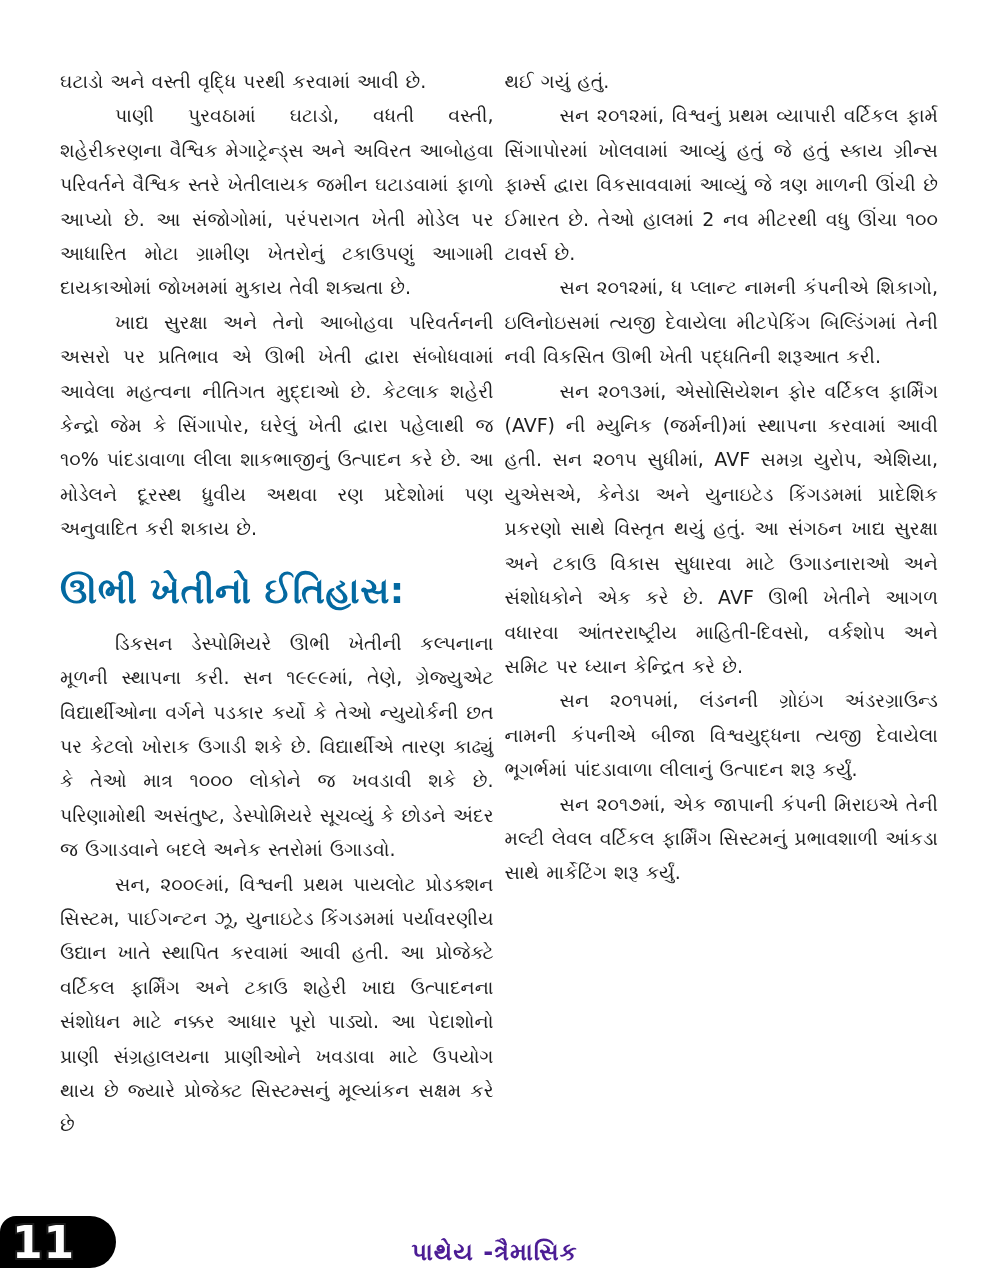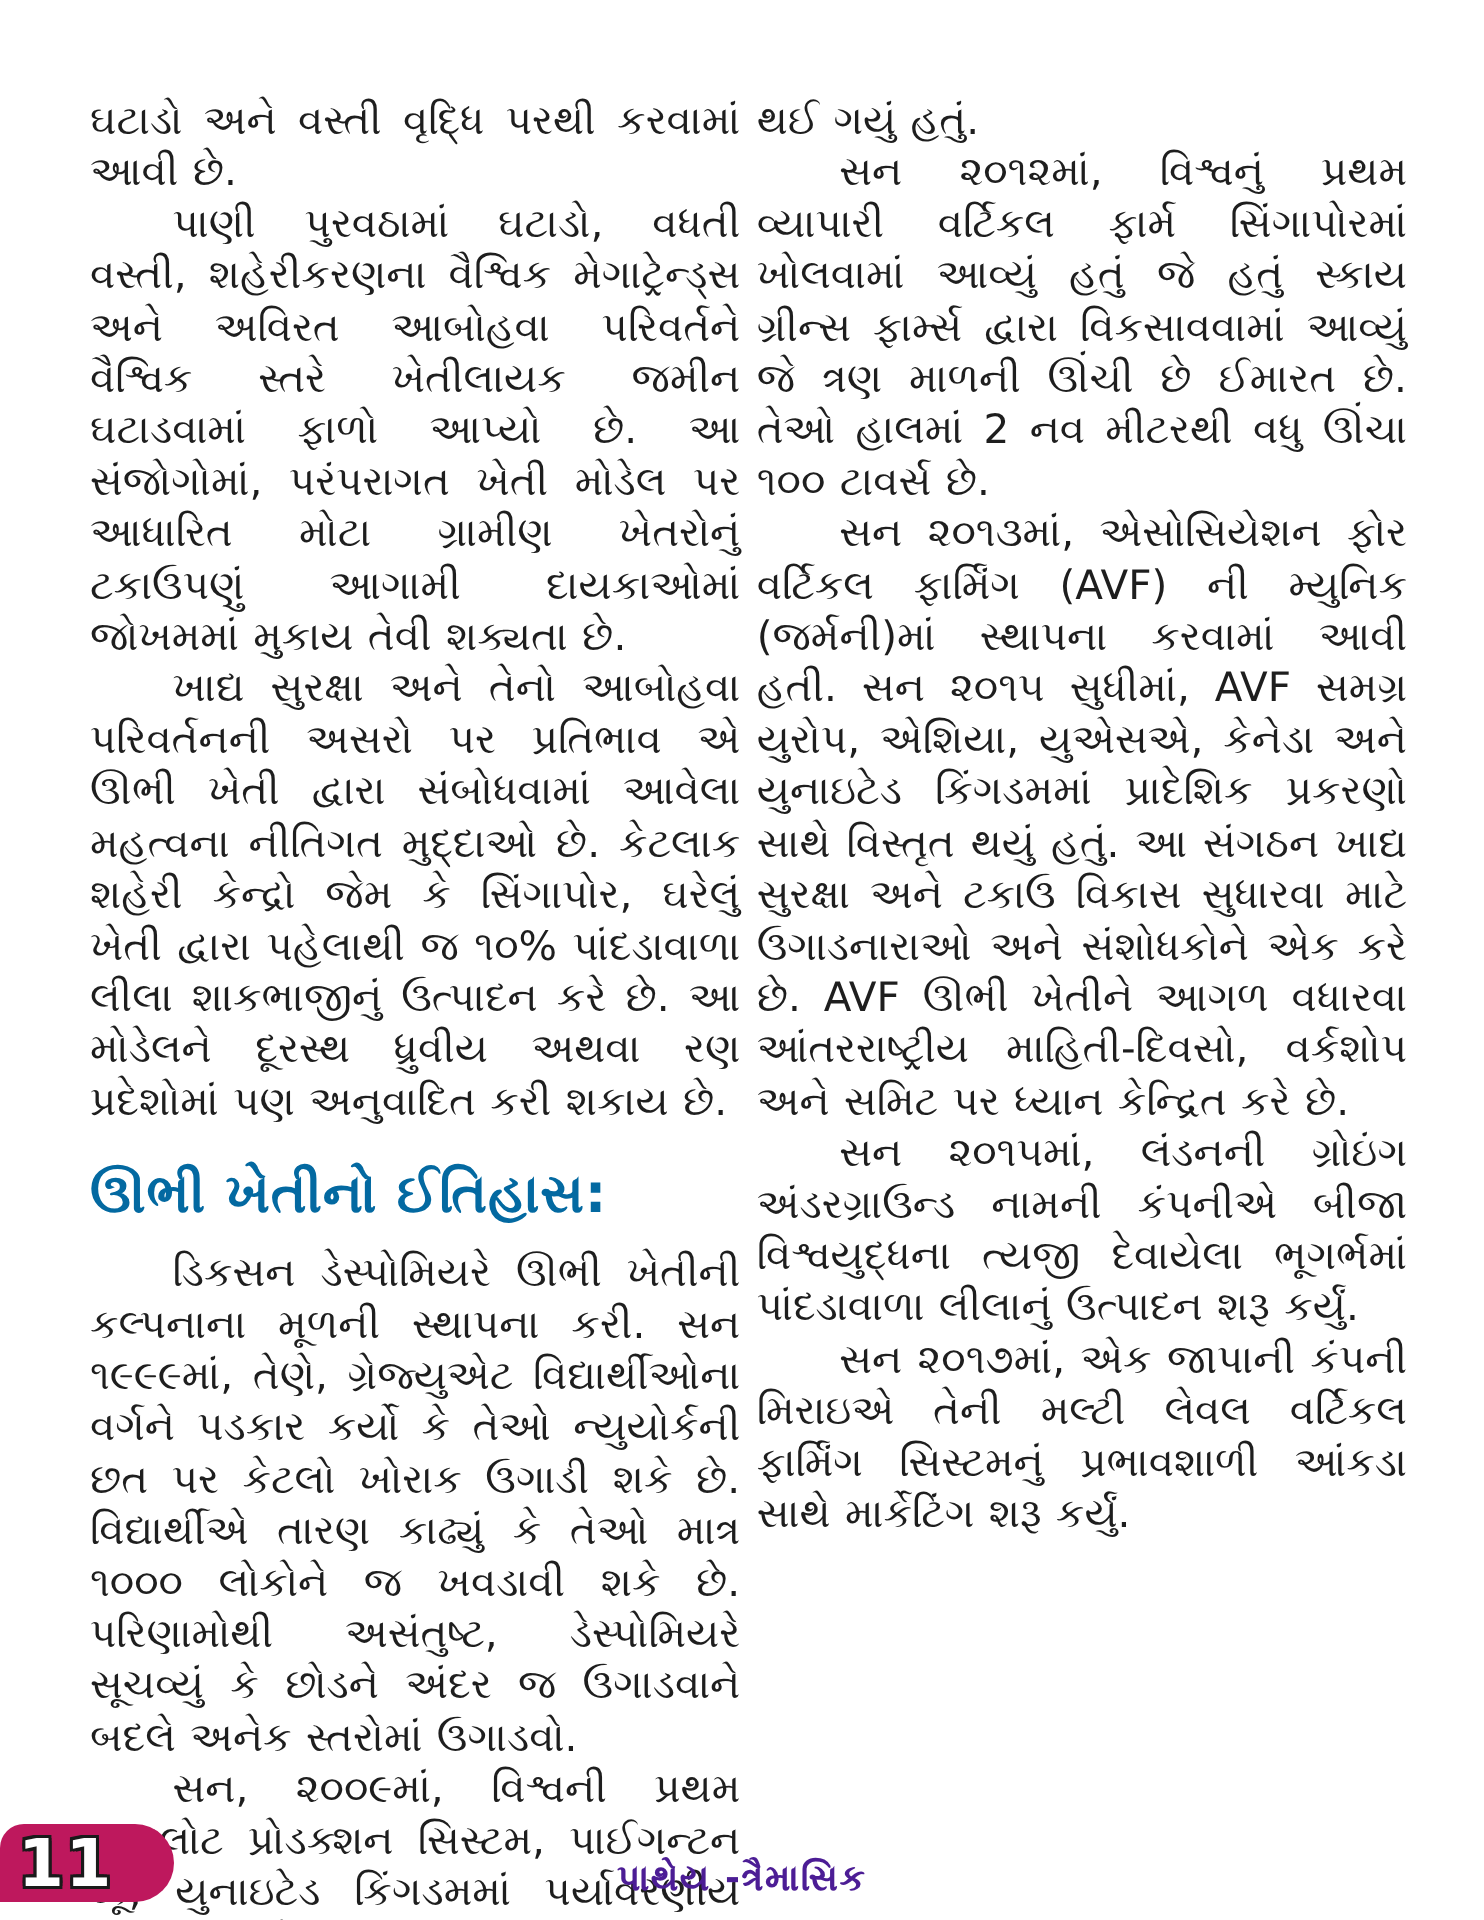--- a/index.html
+++ b/index.html
@@ -18,42 +18,42 @@
   .columns {
     position: absolute;
     left: 60px;
     top: 64px;
     width: 878px;
     display: flex;
     gap: 11px;
   }
   .col { width: 50%; }
   .col p {
-    font-size: 27px;
+    font-size: 19px;
     line-height: 34.4px;
     text-align: justify;
     color: #1e1e1e;
     word-spacing: 1px;
   }
   .col p.indent { text-indent: 55px; }
   h2.section-heading {
     font-size: 36px;
     line-height: 42px;
     font-weight: bold;
     color: #0369a1;
     margin: 24px 0 14px 0;
     letter-spacing: 0.5px;
   }
   .footer-badge {
     position: absolute;
     left: 0;
     bottom: 12px;
     width: 116px;
     height: 52px;
-    background: #be185d;
+    background: #000000;
     border-radius: 16px 26px 26px 0;
     display: flex;
     align-items: flex-end;
     padding-left: 12px;
   }
   .footer-badge .num {
     font-size: 44px;
     font-weight: bold;
     font-style: normal;
     color: #ffffff;
@@ -91,20 +91,21 @@
       <h2 class="section-heading">ઊભી ખેતીનો ઈતિહાસ:</h2>
 
       <p class="indent">ડિકસન ડેસ્પોમિયરે ઊભી ખેતીની કલ્પનાના મૂળની સ્થાપના કરી.  સન ૧૯૯૯માં, તેણે, ગ્રેજ્યુએટ વિદ્યાર્થીઓના વર્ગને પડકાર કર્યો કે તેઓ ન્યુયોર્કની છત પર કેટલો ખોરાક ઉગાડી શકે છે. વિદ્યાર્થીએ તારણ કાઢ્યું કે તેઓ માત્ર ૧૦૦૦ લોકોને જ ખવડાવી શકે છે. પરિણામોથી અસંતુષ્ટ, ડેસ્પોમિયરે સૂચવ્યું કે છોડને અંદર જ ઉગાડવાને બદલે અનેક સ્તરોમાં ઉગાડવો.</p>
       <p class="indent">સન, ૨૦૦૯માં, વિશ્વની પ્રથમ પાયલોટ પ્રોડક્શન સિસ્ટમ,  પાઈગન્ટન ઝૂ, યુનાઇટેડ કિંગડમમાં પર્યાવરણીય ઉદ્યાન ખાતે સ્થાપિત કરવામાં આવી હતી. આ પ્રોજેક્ટે વર્ટિકલ ફાર્મિંગ અને ટકાઉ શહેરી ખાદ્ય ઉત્પાદનના સંશોધન માટે નક્કર આધાર પૂરો પાડ્યો. આ પેદાશોનો પ્રાણી સંગ્રહાલયના પ્રાણીઓને ખવડાવા માટે ઉપયોગ થાય છે જ્યારે પ્રોજેક્ટ સિસ્ટમ્સનું મૂલ્યાંકન સક્ષમ કરે છે</p>
 
     </div>
 
     <div class="col right-col">
       <p>થઈ ગયું હતું.</p>
       <p class="indent">સન ૨૦૧૨માં, વિશ્વનું પ્રથમ વ્યાપારી વર્ટિકલ ફાર્મ સિંગાપોરમાં ખોલવામાં આવ્યું હતું જે હતું સ્કાય ગ્રીન્સ ફાર્મ્સ દ્વારા વિકસાવવામાં આવ્યું જે ત્રણ માળની ઊંચી છે ઈમારત છે. તેઓ હાલમાં 2 નવ મીટરથી વધુ ઊંચા ૧૦૦ ટાવર્સ છે.</p>
+      <p class="indent">સન ૨૦૧૨માં, ધ પ્લાન્ટ નામની કંપનીએ શિકાગો, ઇલિનોઇસમાં ત્યજી દેવાયેલા મીટપેકિંગ બિલ્ડિંગમાં તેની નવી વિકસિત ઊભી ખેતી પદ્ધતિની શરૂઆત કરી.</p>
       <p class="indent">સન ૨૦૧૩માં, એસોસિયેશન ફોર વર્ટિકલ ફાર્મિંગ (AVF) ની મ્યુનિક (જર્મની)માં સ્થાપના કરવામાં આવી હતી. સન ૨૦૧૫ સુધીમાં, AVF સમગ્ર યુરોપ, એશિયા, યુએસએ, કેનેડા અને યુનાઇટેડ કિંગડમમાં પ્રાદેશિક પ્રકરણો સાથે વિસ્તૃત થયું હતું. આ સંગઠન ખાદ્ય સુરક્ષા અને ટકાઉ વિકાસ સુધારવા માટે ઉગાડનારાઓ અને સંશોધકોને એક કરે છે. AVF ઊભી ખેતીને આગળ વધારવા આંતરરાષ્ટ્રીય માહિતી-દિવસો, વર્કશોપ અને સમિટ પર ધ્યાન કેન્દ્રિત કરે છે.</p>
       <p class="indent">સન ૨૦૧૫માં, લંડનની ગ્રોઇંગ અંડરગ્રાઉન્ડ નામની કંપનીએ બીજા વિશ્વયુદ્ધના ત્યજી દેવાયેલા ભૂગર્ભમાં પાંદડાવાળા લીલાનું ઉત્પાદન શરૂ કર્યું.</p>
       <p class="indent">સન ૨૦૧૭માં, એક જાપાની કંપની મિરાઇએ તેની મલ્ટી લેવલ વર્ટિકલ ફાર્મિંગ સિસ્ટમનું પ્રભાવશાળી આંકડા સાથે માર્કેટિંગ શરૂ કર્યું.</p>
 
     </div>
 
   </div>
 
   <div class="footer-badge">
     <span class="num">11</span>

